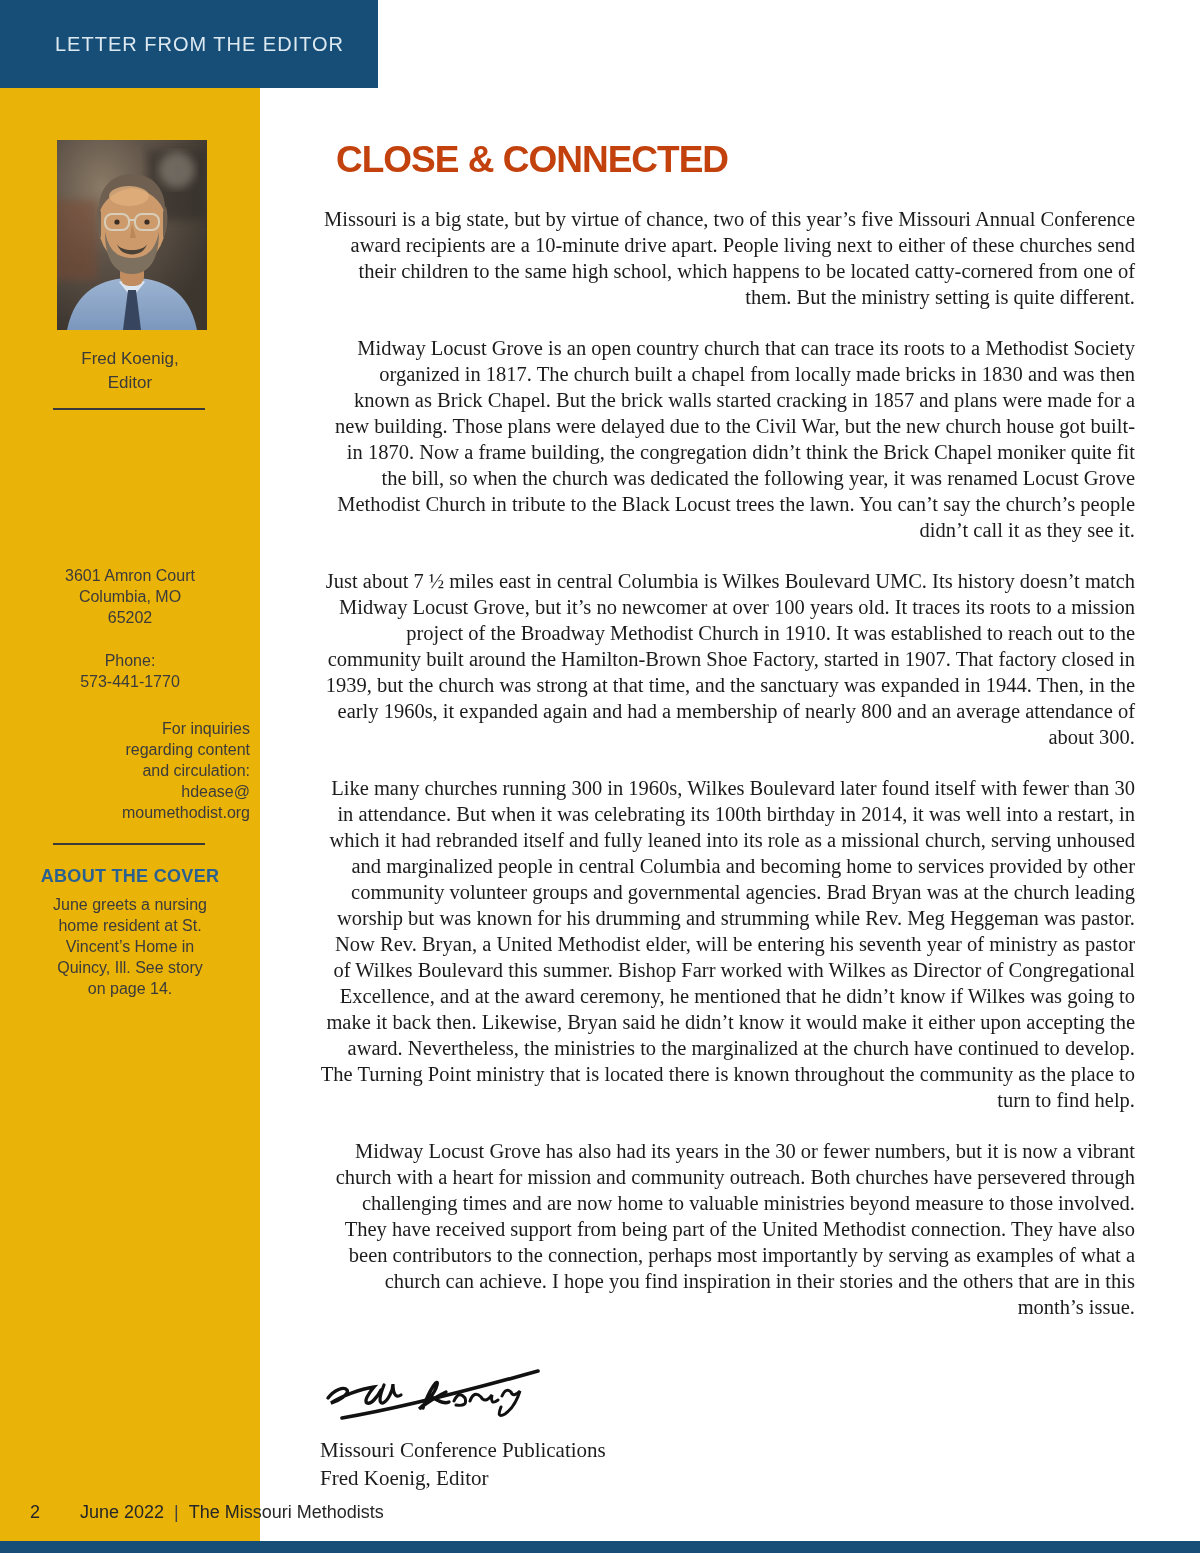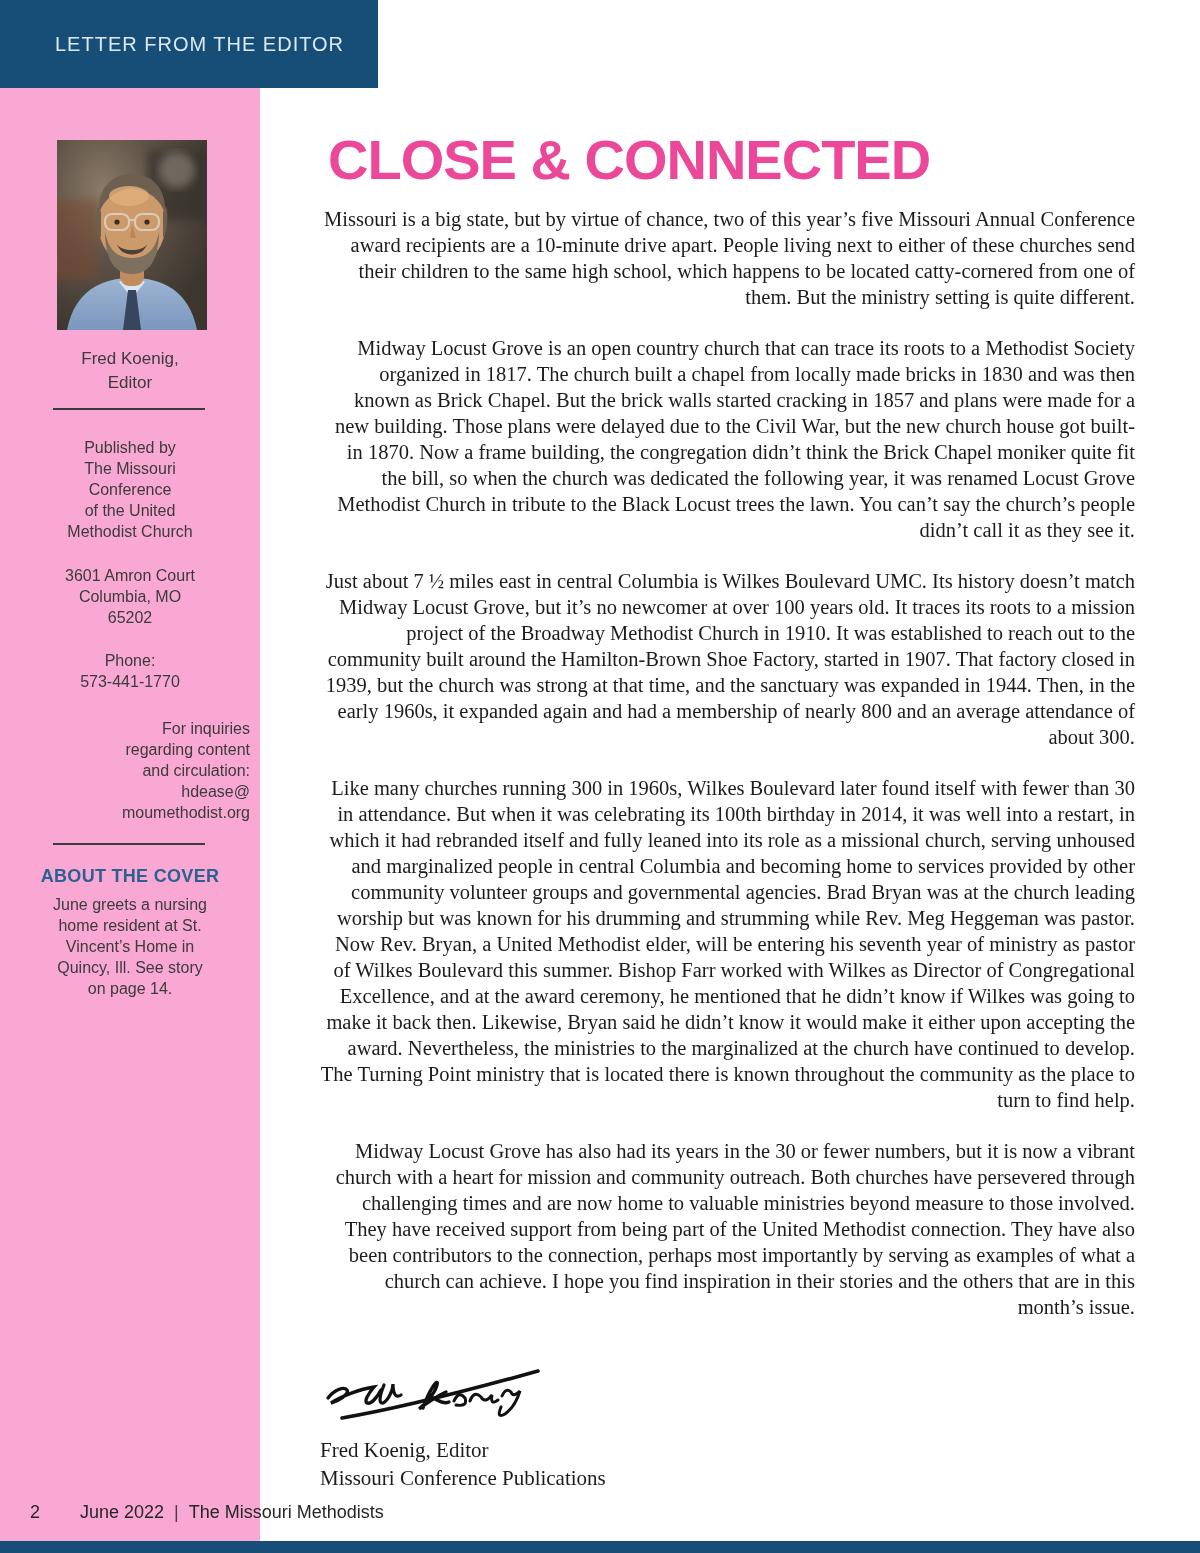--- a/index.html
+++ b/index.html
@@ -10,21 +10,21 @@
   
   .header-bar{
     position:absolute;left:0;top:0;width:378px;height:88px;
     background:#174e77;display:flex;align-items:center;box-sizing:border-box;padding-left:55px;
   }
   .header-label{
     color:#dde9f1;font-size:20px;letter-spacing:1px;font-weight:400;
   }
   
   .sidebar{
-    position:absolute;left:0;top:88px;width:260px;height:1465px;background:#f9a8d4;
+    position:absolute;left:0;top:88px;width:260px;height:1465px;background:#eab308;
   }
   .photo{
     position:absolute;left:57px;top:52px;width:150px;height:190px;overflow:hidden;background:#6b5a4c;
   }
   .photo svg{display:block;}
   .side-text{
     position:absolute;left:10px;width:240px;text-align:center;
     color:#3b3b3b;font-size:16px;line-height:21px;
   }
   .caption{top:259px;line-height:24px;font-size:17px;}
@@ -40,22 +40,22 @@
   .about-heading{
     position:absolute;left:10px;width:240px;top:778px;text-align:center;
     color:#2a6191;font-weight:bold;font-size:18px;letter-spacing:.3px;
   }
   .blk-about{top:806px;}
   
   .article{
     position:absolute;left:320px;top:130px;width:815px;
   }
   .page-title{
-    color:#ec4899;font-size:56px;font-weight:bold;letter-spacing:-1px;
-    line-height:60px;margin:0 0 16px 8px;font-family:"Liberation Sans",sans-serif;
+    color:#c2410c;font-size:37px;font-weight:bold;letter-spacing:-1px;
+    line-height:60px;margin:0 0 16px 16px;font-family:"Liberation Sans",sans-serif;
   }
   .article p{
     font-family:"Liberation Serif",serif;font-size:20.5px;line-height:26px;
     color:#1c1c1c;margin:0 0 25px 0;text-align:right;
   }
   
   .sig-block{position:absolute;left:320px;top:1368px;}
   .sig-svg{display:block;margin-bottom:2px;}
   .signoff{
     font-family:"Liberation Serif",serif;font-size:21px;line-height:28px;color:#1c1c1c;
@@ -129,27 +129,20 @@
       </svg>
     </div>
 
     <div class="side-text caption">
       <div>Fred Koenig,</div>
       <div>Editor</div>
     </div>
 
     <div class="rule rule-1"></div>
 
-    <div class="side-text blk-published">
-      <div>Published by</div>
-      <div>The Missouri</div>
-      <div>Conference</div>
-      <div>of the United</div>
-      <div>Methodist Church</div>
-    </div>
 
     <div class="side-text blk-address">
       <div>3601 Amron Court</div>
       <div>Columbia, MO</div>
       <div>65202</div>
     </div>
 
     <div class="side-text blk-phone">
       <div>Phone:</div>
       <div>573-441-1770</div>
@@ -188,22 +181,22 @@
   <div class="sig-block">
     <svg class="sig-svg" width="250" height="66" viewBox="0 0 250 66">
       <g fill="none" stroke="#111" stroke-linecap="round">
         <path d="M8 30 C14 22 24 18 27 22 C30 26 18 33 11 35 C22 28 40 21 54 19 C48 26 44 33 47 35 C51 37 58 28 61 22" stroke-width="3.4"></path>
         <path d="M64 17 C60 27 58 36 63 35 C68 33 73 22 73 16 C73 24 75 31 81 27" stroke-width="3.2"></path>
         <path d="M103 40 C110 20 119 9 117 17 C115 26 104 37 99 41 C107 35 117 28 126 24 M108 28 C116 30 122 37 129 34" stroke-width="3.4"></path>
         <path d="M134 33 q5 -11 11 -3 q3 9 -9 7 M150 33 q4 -11 11 -4 q4 7 11 -2 q-2 11 6 5 M182 28 q4 -9 9 -4 q2 6 9 -1 q-5 16 -15 23 q-9 5 -4 -7" stroke-width="3"></path>
         <path d="M22 50 C70 42 150 22 218 3" stroke-width="3.6"></path>
       </g>
     </svg>
+    <div class="signoff">Missouri Conference Publications</div>
     <div class="signoff">Fred Koenig, Editor</div>
-    <div class="signoff">Missouri Conference Publications</div>
   </div>
 
   <div class="footer">
     <span class="pagenum">2</span>
     <span>June 2022</span>
     <span class="sep">|</span>
     <span>The Missouri Methodists</span>
   </div>
 
   <div class="bottom-bar"></div>

